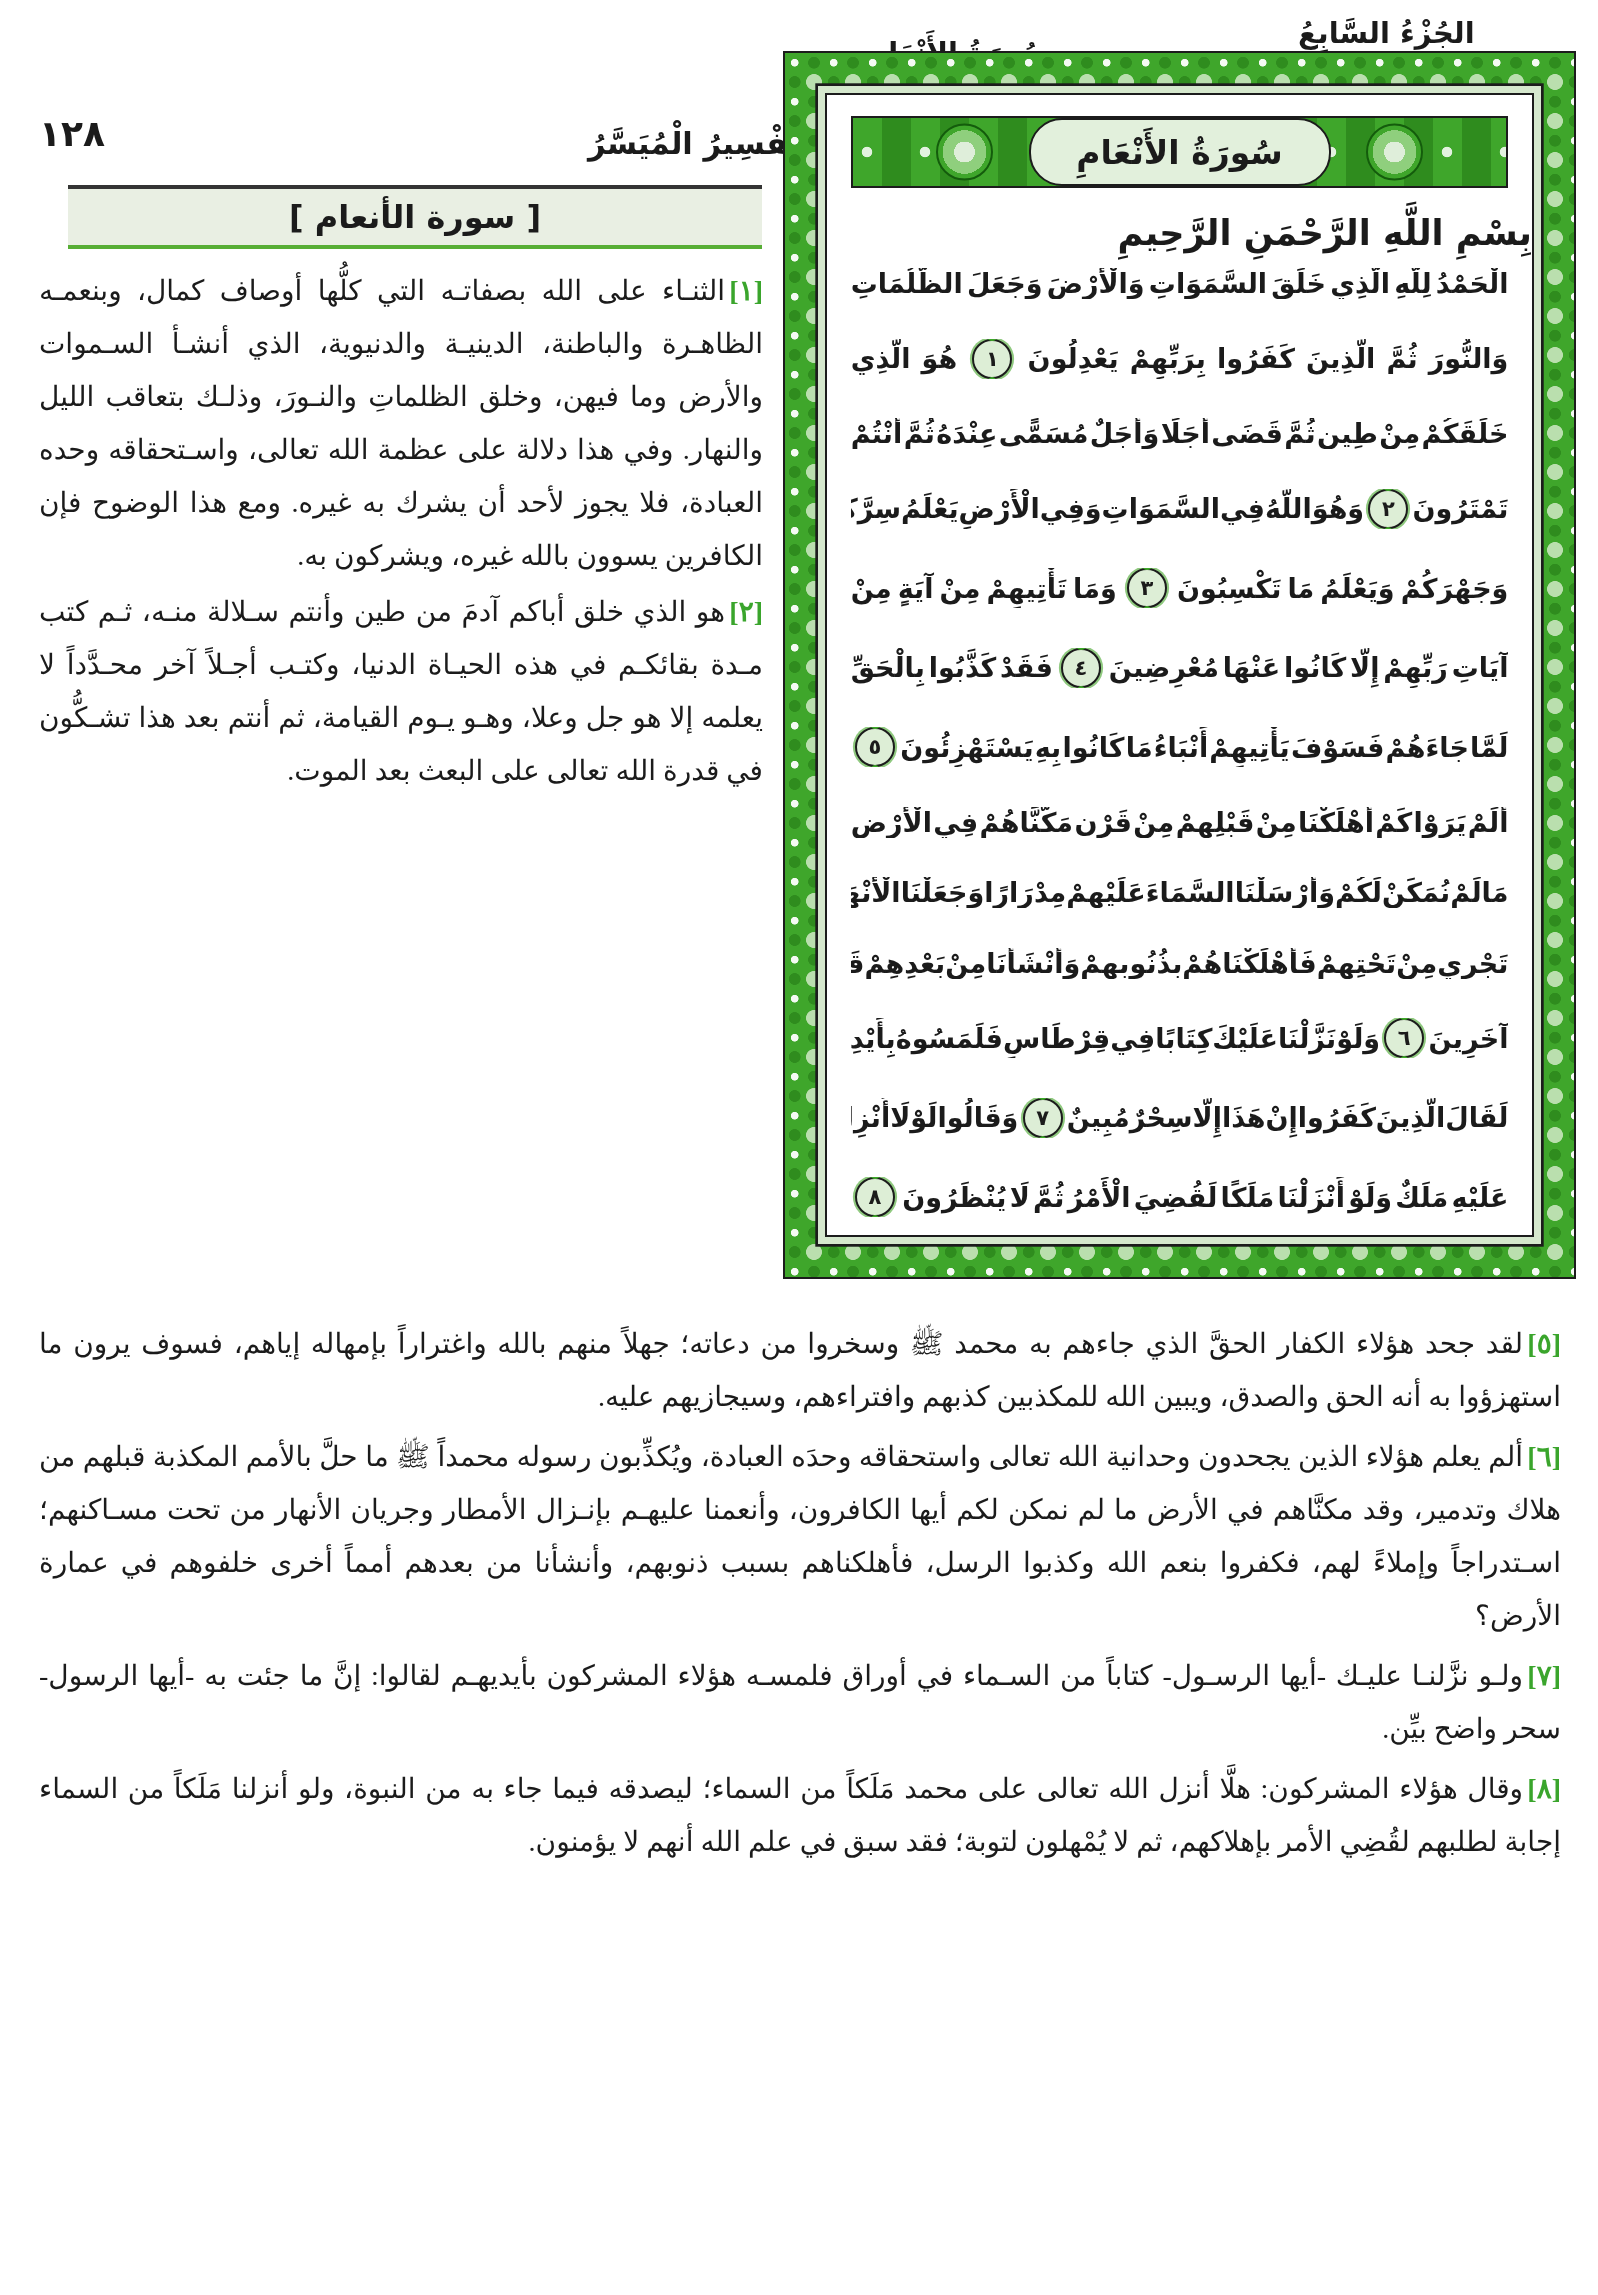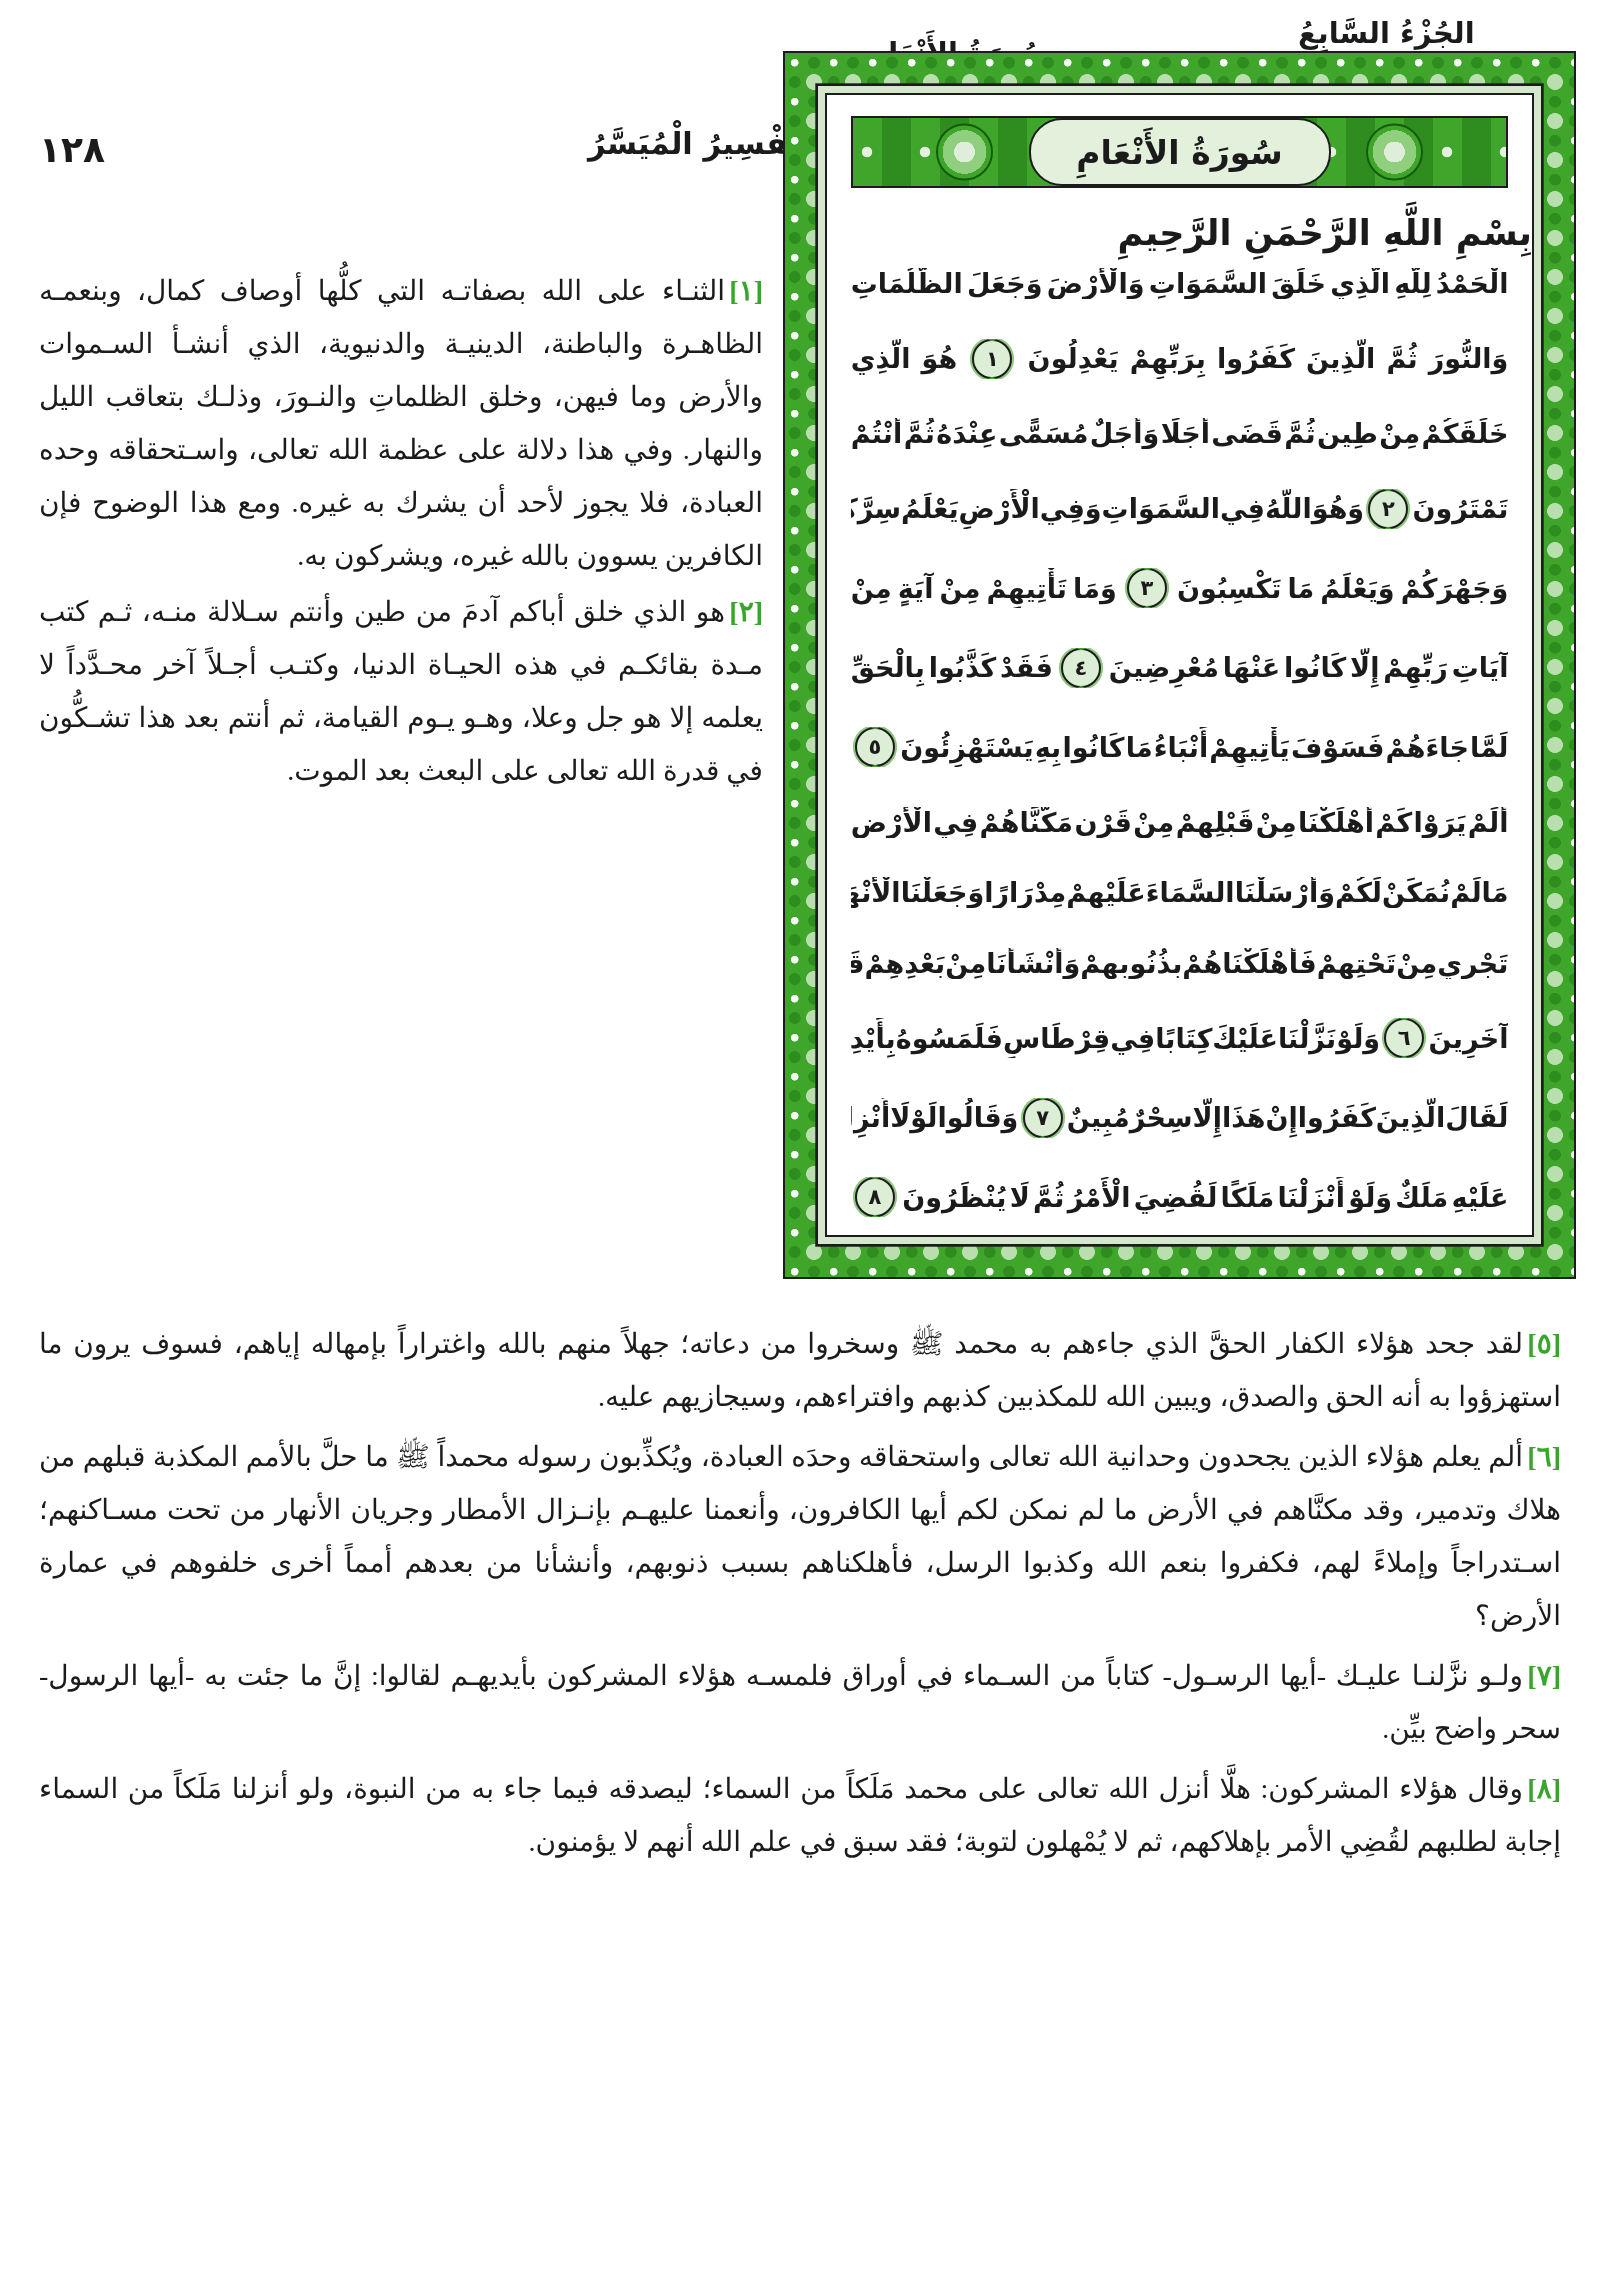--- a/index.html
+++ b/index.html
@@ -2,21 +2,21 @@
 <html lang="ar" dir="rtl" style="font-size:11px"><head>
 <meta charset="utf-8">
 <style>
   html,body{margin:0;padding:0;background:#ffffff;}
   #root{
     position:relative;width:1599px;height:2295px;background:#fff;overflow:hidden;
     font-family:"DejaVu Sans",sans-serif;color:#1b1b1b;direction:rtl;
   }
   
   .toplabel{position:absolute;font-weight:bold;white-space:nowrap;}
-  #page-number{left:40px;top:129px;font-size:36px;}
+  #page-number{left:40px;top:113px;font-size:36px;}
   #tafsir-logo{left:589px;top:126px;font-size:30.5px;}
   #juz-label{left:1299px;top:16px;font-size:29px;}
   #surah-label-top{left:868px;top:36px;font-size:29px;}
 
   
   #section-bar{
     position:absolute;left:69px;top:185px;width:694px;height:56px;
     background:#e9efe3;border-top:4.9px solid #343434;border-bottom:4.2px solid #57ae35;
     display:flex;align-items:center;justify-content:center;
     font-size:32px;font-weight:bold;letter-spacing:0.7px;
@@ -101,20 +101,21 @@
 </head>
 <body>
 
 <div id="root">
 
   <div id="page-number" class="toplabel">١٢٨</div>
   <div id="tafsir-logo" class="toplabel">التَّفْسِيرُ الْمُيَسَّرُ</div>
   <div id="juz-label" class="toplabel">الجُزْءُ السَّابِعُ</div>
   <div id="surah-label-top" class="toplabel">سُورَةُ الأَنْعَامِ</div>
 
+  <div id="section-bar">[ سورة الأنعام ]</div>
 
   <div id="tafsir-col">
       <div class="t-para"><span class="t-num">[١]</span><span>الثنـاء على الله بصفاتـه التي كلُّها أوصاف كمال، وبنعمـه الظاهـرة والباطنة، الدينيـة والدنيوية، الذي أنشـأ السـموات والأرض وما فيهن، وخلق الظلماتِ والنـورَ، وذلـك بتعاقب الليل والنهار. وفي هذا دلالة على عظمة الله تعالى، واسـتحقاقه وحده العبادة، فلا يجوز لأحد أن يشرك به غيره. ومع هذا الوضوح فإن الكافرين يسوون بالله غيره، ويشركون به.</span></div>
       <div class="t-para"><span class="t-num">[٢]</span><span>هو الذي خلق أباكم آدمَ من طين وأنتم سـلالة منـه، ثـم كتب مـدة بقائكـم في هذه الحيـاة الدنيا، وكتـب أجـلاً آخر محـدَّداً لا يعلمه إلا هو جل وعلا، وهـو يـوم القيامة، ثم أنتم بعد هذا تشـكُّون في قدرة الله تعالى على البعث بعد الموت.</span></div>
     </div>
 
   <div id="quran-frame">
     <div id="quran-inner">
       <div id="cartouche">
         <div class="rosette r-left"></div>

